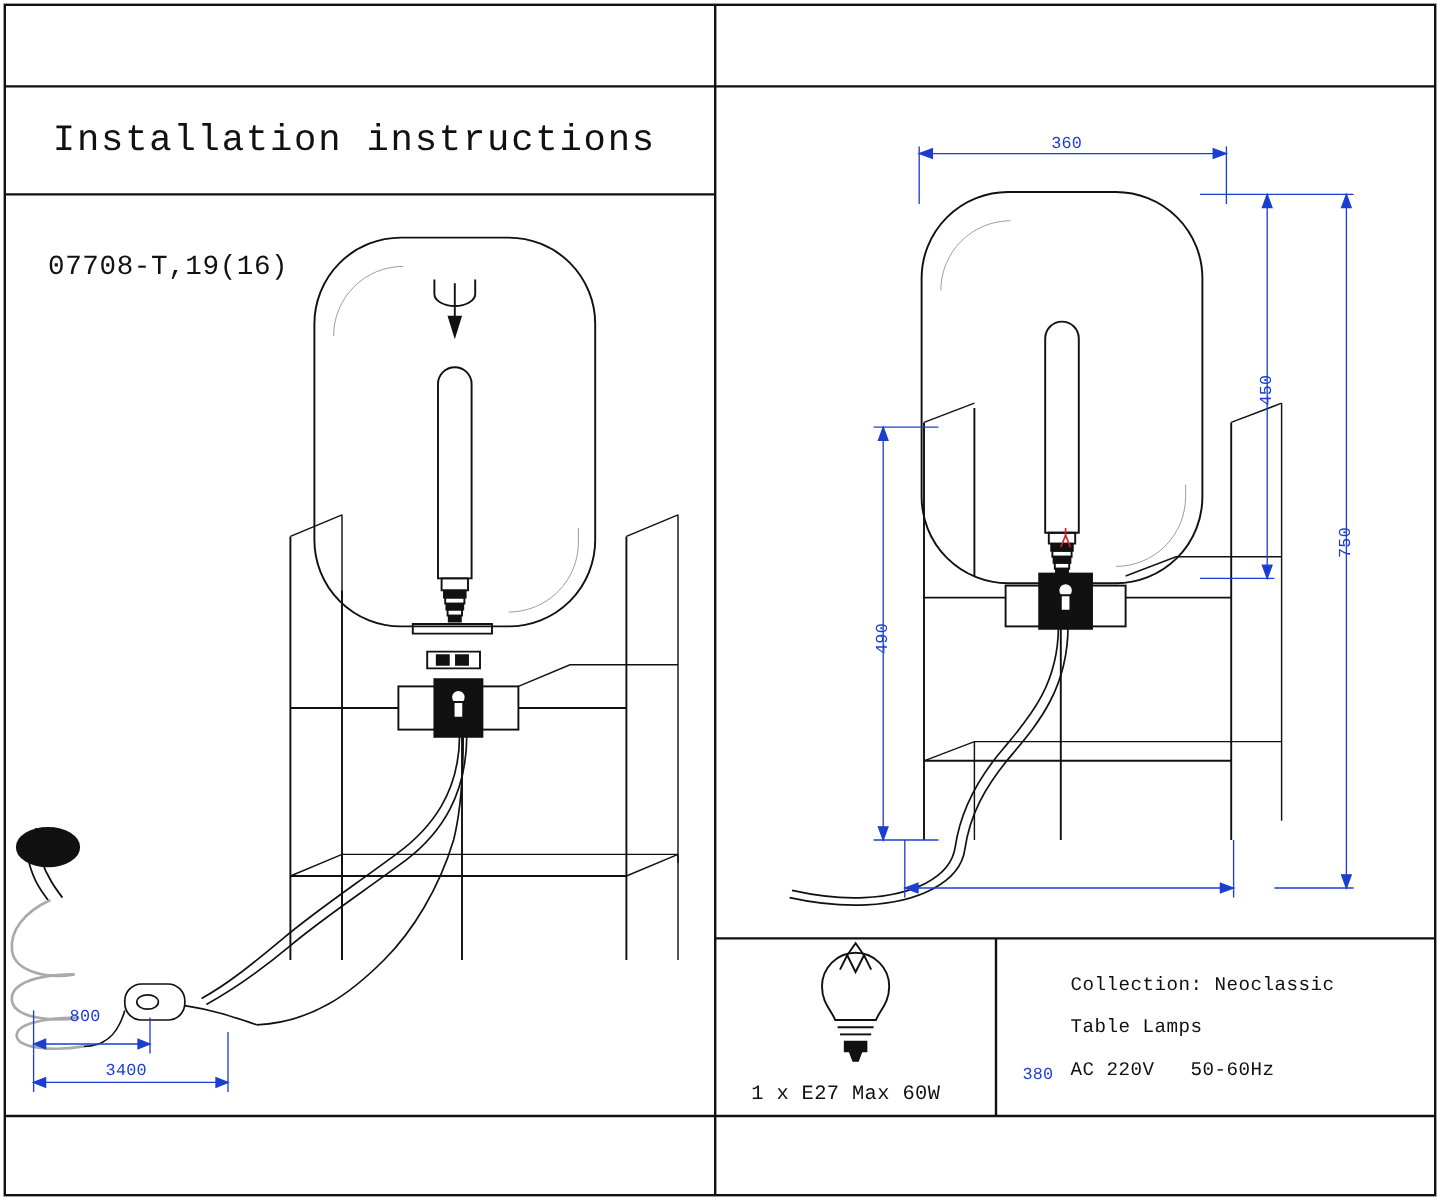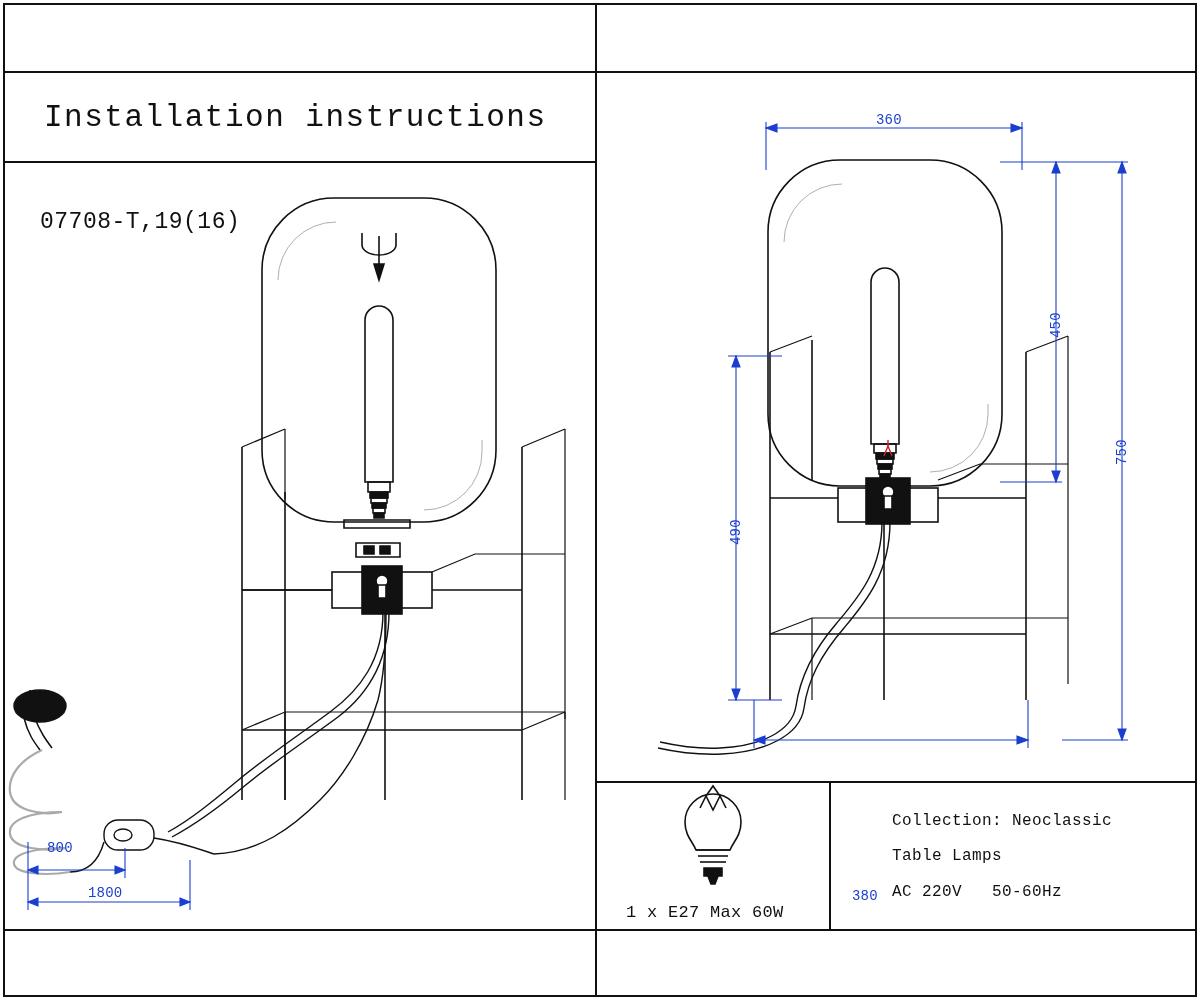--- a/index.html
+++ b/index.html
@@ -270,22 +270,22 @@
       <path d="M700 862 h26"></path>
       <path d="M704 868 h18 v8 h-18 z" fill="#111"></path>
       <path d="M708 876 l10 0 l-3 8 h-4 z" fill="#111"></path>
     </g>
   </svg>
 
   <div class="txt title-text" style="left:44px; top:100px;">Installation instructions</div>
 
   <div class="txt model-text" style="left:40px; top:209px;">07708-T,19(16)</div>
 
-  <div class="txt dim-text" style="left:47px; top:840px;text-align:right;">800</div>
-  <div class="txt dim-text" style="left:88px; top:885px;">1800</div>
+  <div class="txt dim-text" style="left:58px; top:840px;text-align:right;">800</div>
+  <div class="txt dim-text" style="left:88px; top:885px;">3400</div>
 
   <div class="txt dim-text" style="left:876px; top:112px;">360</div>
 
   <div class="txt dim-text" style="left:1048px; top:338px; transform:rotate(-90deg); transform-origin:left top;">450</div>
 
   <div class="txt dim-text" style="left:1114px; top:465px; transform:rotate(-90deg); transform-origin:left top;">750</div>
 
   <div class="txt dim-text" style="left:728px; top:545px; transform:rotate(-90deg); transform-origin:left top;">490</div>
 
   <div class="txt dim-text" style="left:852px; top:888px;">380</div>

